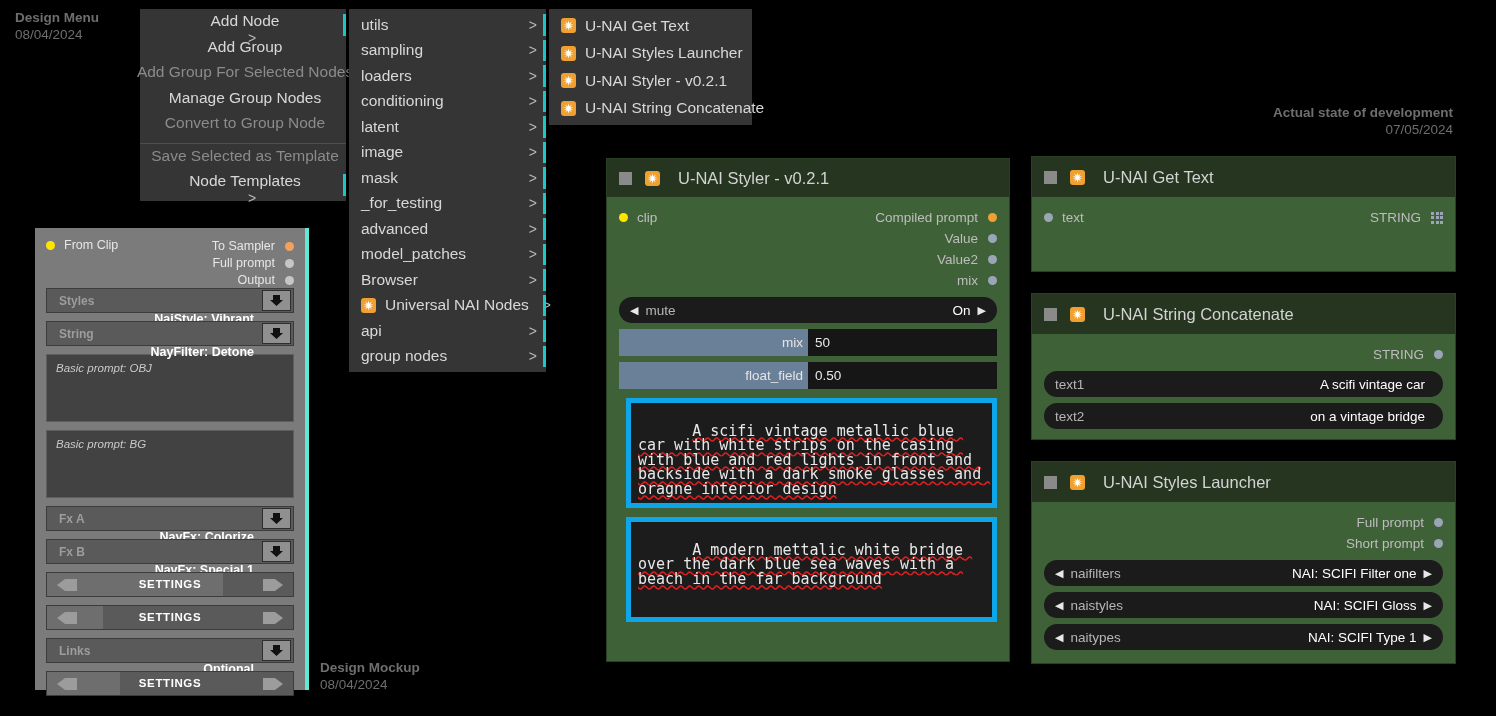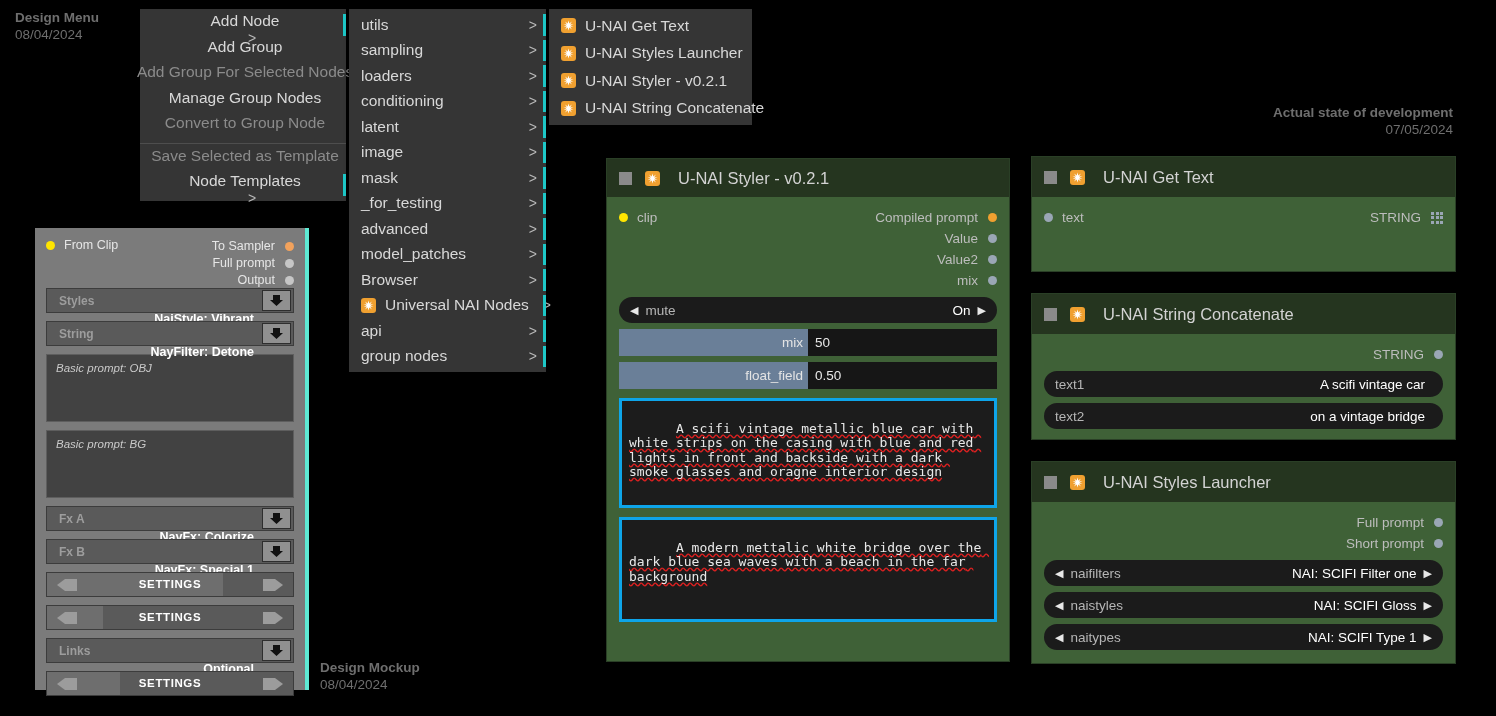--- a/index.html
+++ b/index.html
@@ -298,30 +298,31 @@
     position: relative;
     width: 50%;
     color: #e8e8e8;
     font-size: 13.5px;
     padding-left: 7px;
     box-sizing: border-box;
   }
 
   .textarea {
     background: #1c1c1c;
-    border: 3px solid #0ea5e9;
+    border: 5px solid #0ea5e9;
     box-sizing: border-box;
     margin-top: 9px;
     padding: 6px 7px;
     color: #e8e8e8;
     font-family: "DejaVu Sans Mono", monospace;
-    font-size: 13px;
+    font-size: 15px;
     line-height: 14.5px;
     white-space: pre-wrap;
     overflow: hidden;
+    margin-left: 7px;
   }
   .sp {
     text-decoration: underline wavy #e02020;
     text-decoration-skip-ink: none;
     text-underline-offset: 1px;
   }
 
   #node-styler { left: 606px; top: 158px; width: 404px; height: 504px; }
   #node-gettext { left: 1031px; top: 156px; width: 425px; height: 116px; }
   #node-concat  { left: 1031px; top: 293px; width: 425px; height: 147px; }

